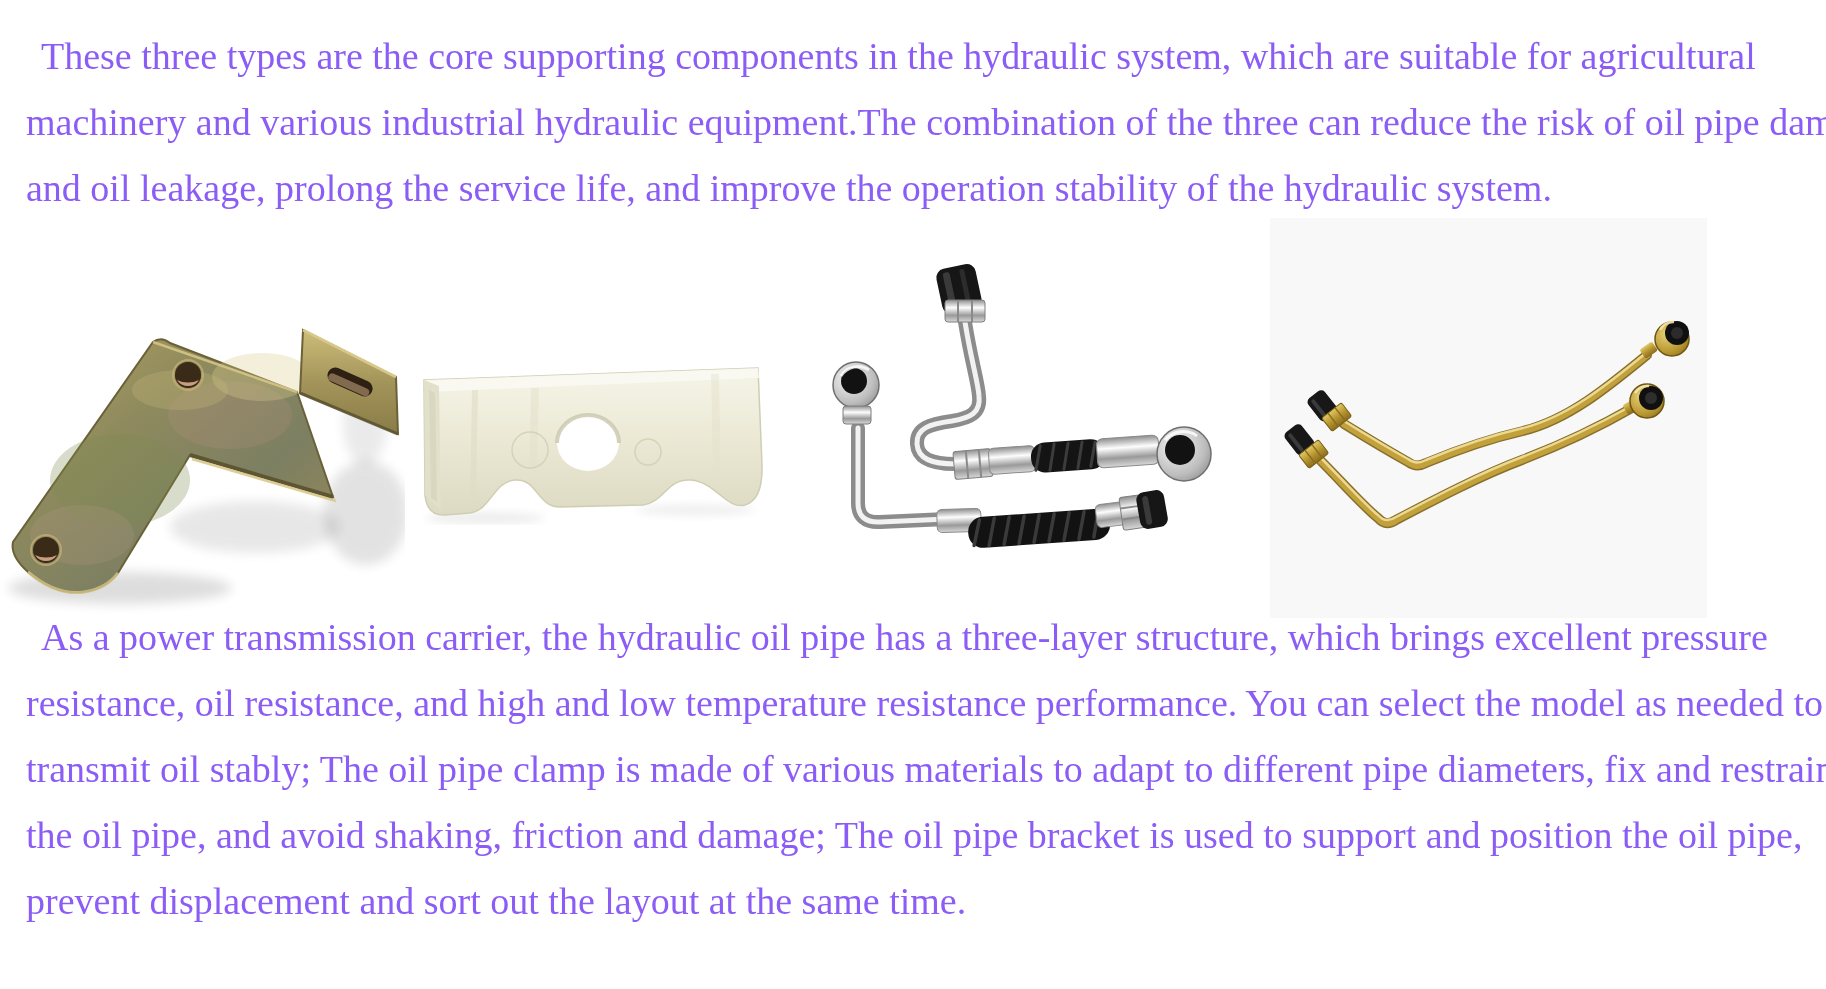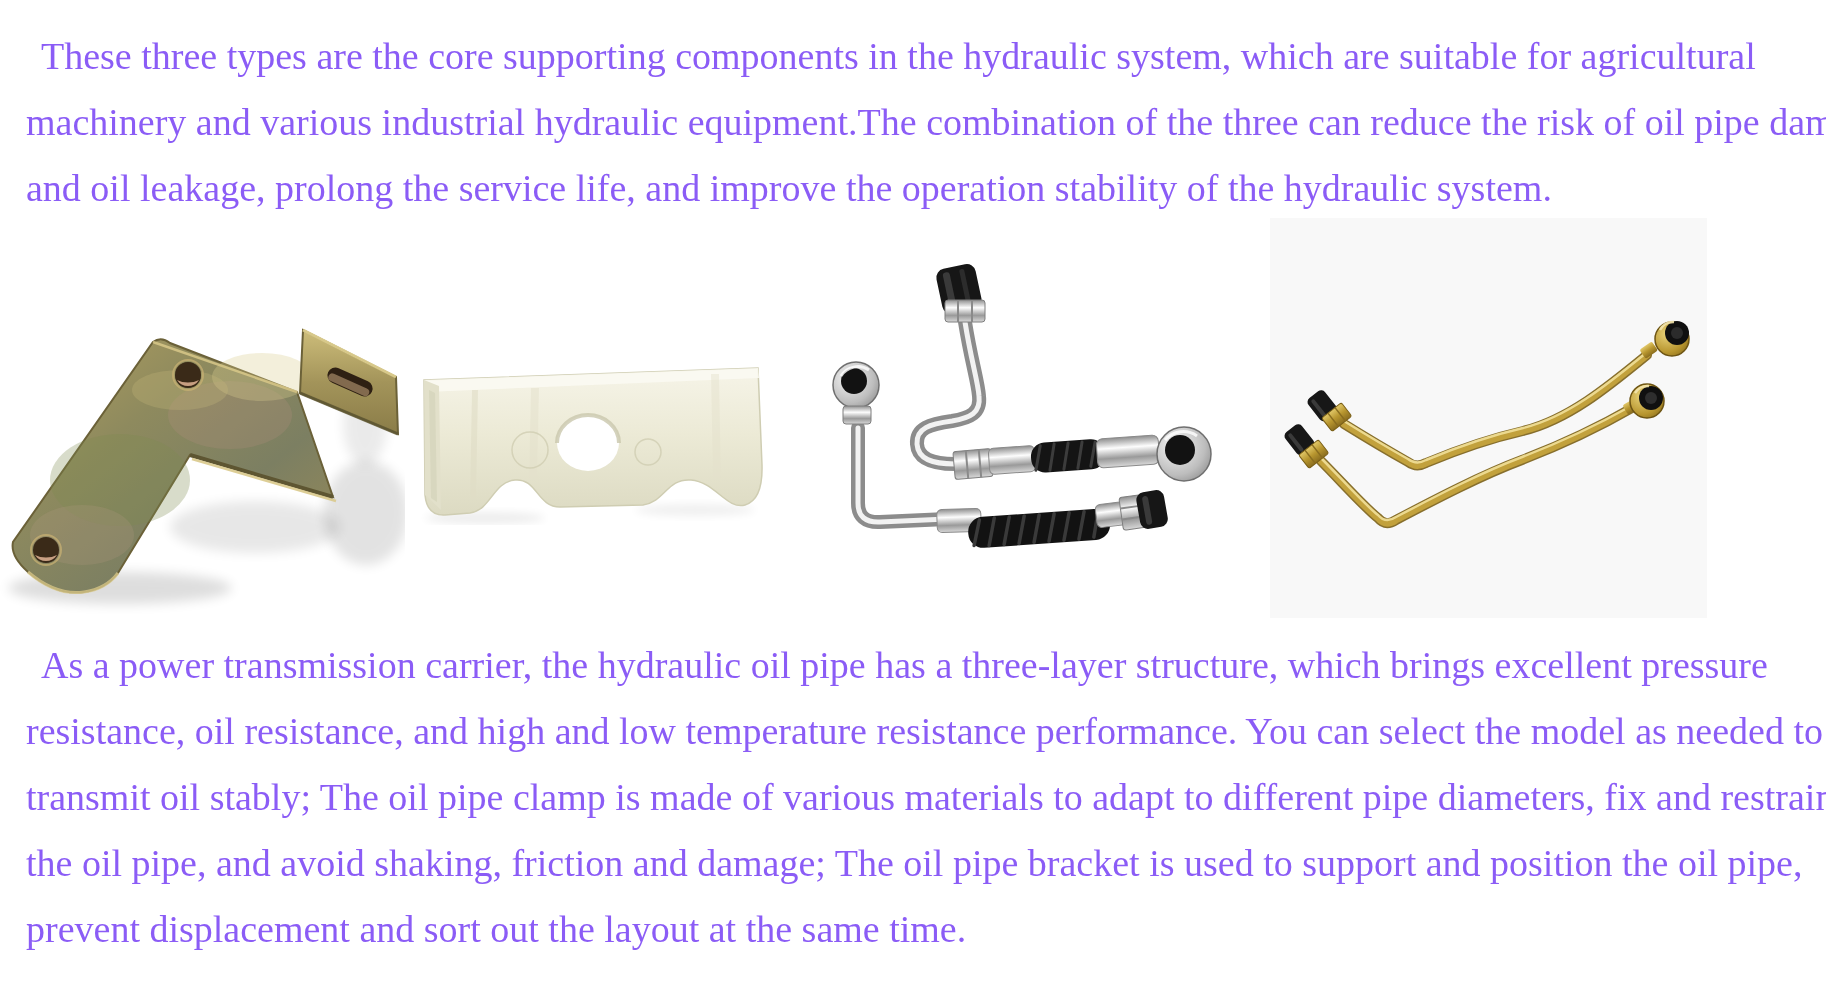--- a/index.html
+++ b/index.html
@@ -7,21 +7,21 @@
     width:1826px;height:989px;position:relative;overflow:hidden;
     background:#ffffff;
     font-family:"Liberation Serif","DejaVu Serif",serif;
   }
   .para{
     position:absolute;left:26px;width:1792px;
     font-size:38px;line-height:66px;color:#8b5cf6;
     white-space:nowrap;text-indent:15px;letter-spacing:0px;
   }
   #para1{top:23px;}
-  #para2{top:632px;}
+  #para2{top:604px;}
   .photo{position:absolute;}
   .photo svg{display:block;}
 </style>
 </head>
 <body>
 
 <div class="para" id="para1">These three types are the core supporting components in the hydraulic system, which are suitable for agricultural<br>machinery and various industrial hydraulic equipment.The combination of the three can reduce the risk of oil pipe damage<br>and oil leakage, prolong the service life, and improve the operation stability of the hydraulic system.</div>
 
 <div class="photo" style="left:0;top:255px;" aria-label="Zinc-plated steel oil pipe bracket with two round holes and a bent slotted flange">
   <svg width="405" height="360" viewBox="0 0 405 360">

